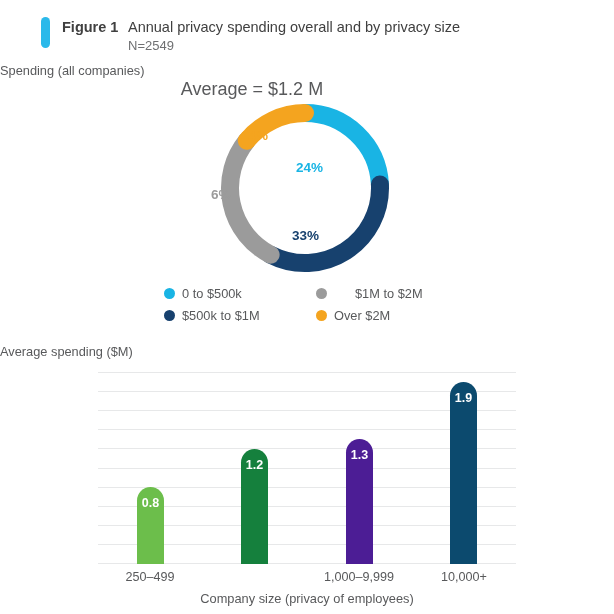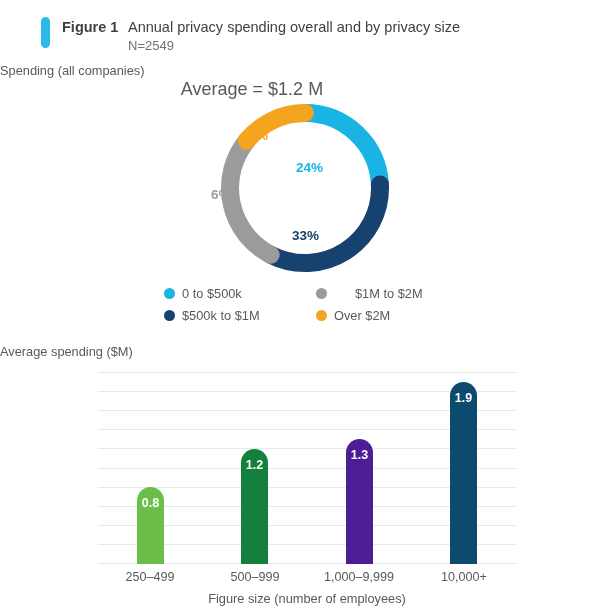--- a/index.html
+++ b/index.html
@@ -275,18 +275,17 @@
     </div>
     <div class="bar" style="height: 124.8px; left: 248px; background: #4c1d95;">
       <div class="bar-value">1.3</div>
     </div>
     <div class="bar" style="height: 182.4px; left: 352px; background: #0c4a6e;">
       <div class="bar-value">1.9</div>
     </div>
   </div>
 <div class="x-labels" id="x-labels">
     <div class="x-label" style="left: -8px;">250–499</div>
-    <div class="x-label" style="left: 97px;">500–999</div>
     <div class="x-label" style="left: 201px;">1,000–9,999</div>
     <div class="x-label" style="left: 306px;">10,000+</div>
   </div>
 
-<div class="x-axis-title">Figure size (number of employees)</div>
+<div class="x-axis-title">Company size (privacy of employees)</div>
 
 </body></html>

